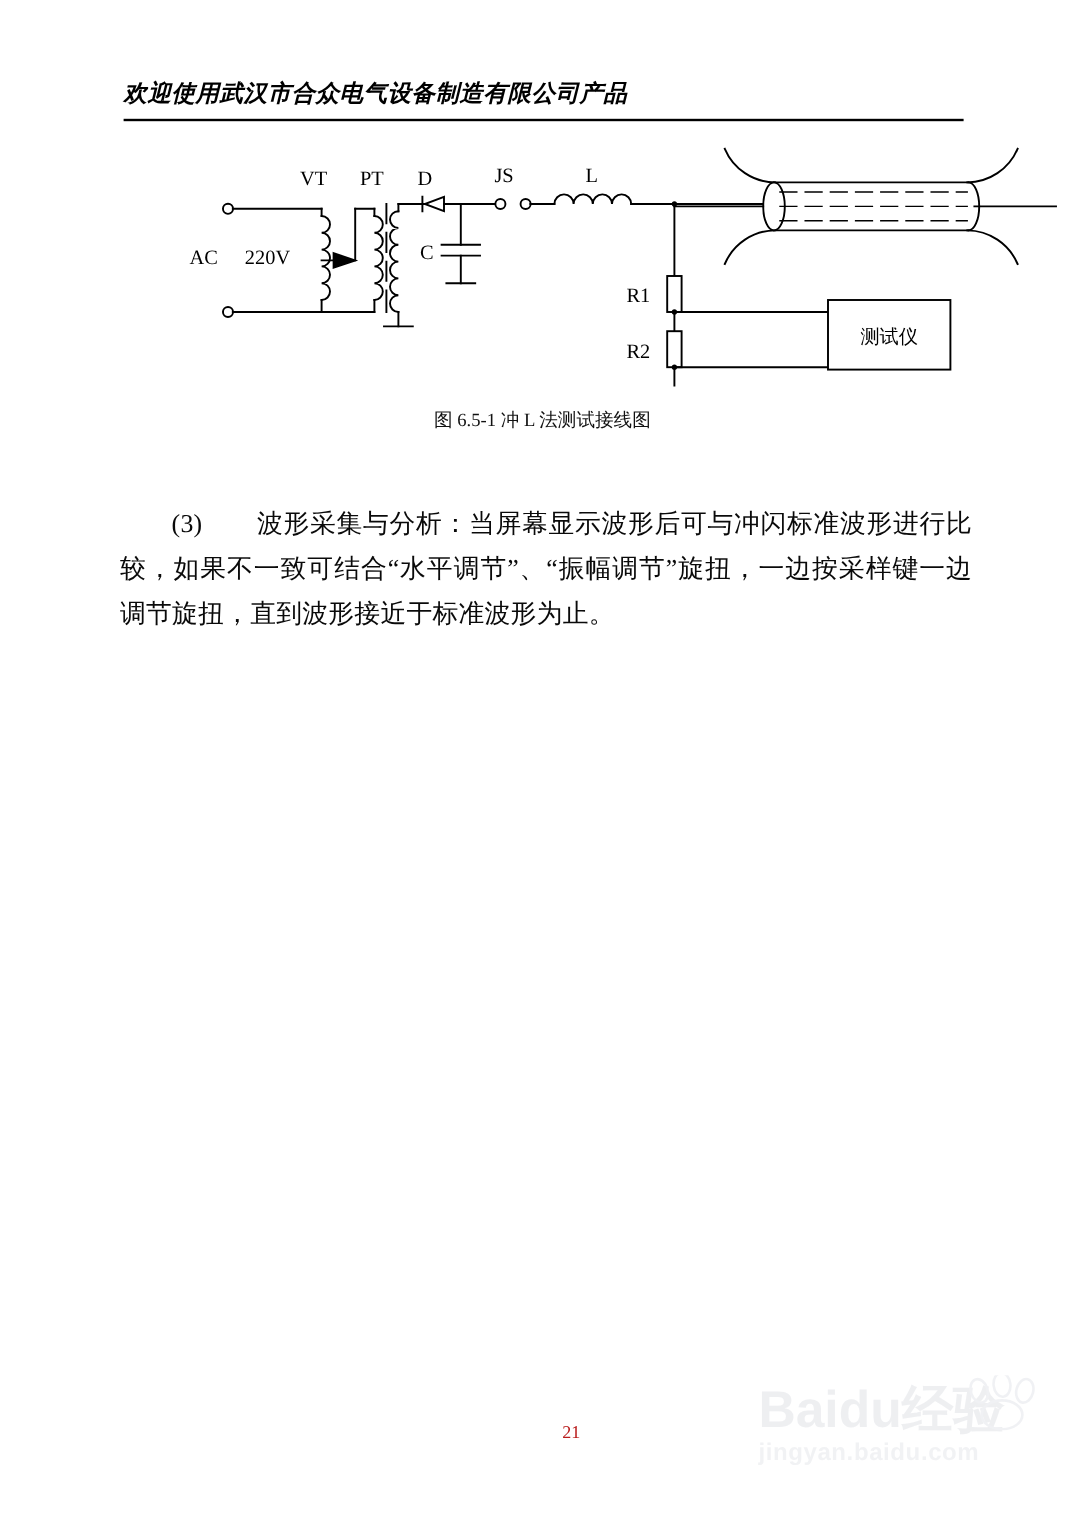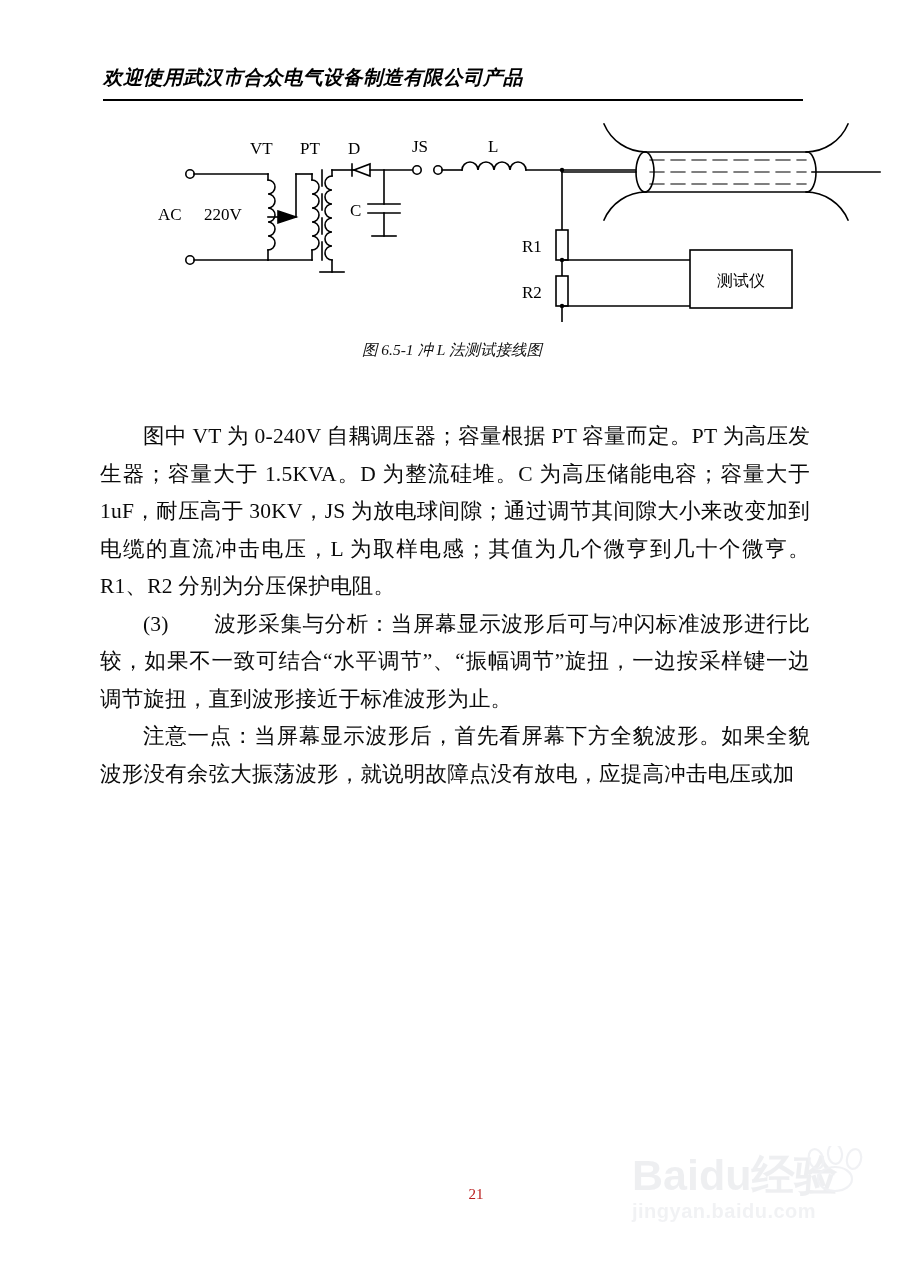--- a/index.html
+++ b/index.html
@@ -30,21 +30,20 @@
 
   
   .figure { position:absolute; left:0px; top:112px; width:904px; height:210px; }
   .figure svg { display:block; }
   .figure-caption {
     position:absolute; left:0; top:340px; width:904px;
     text-align:center;
     font-size:15.5px;
     font-family:"Liberation Serif", serif;
     color:#111;
-    font-style:italic;
   }
 
   
   .body {
     position:absolute; left:100px; top:418px; width:710px;
   }
   .para {
     font-family:"Liberation Serif", serif;
     font-size:21.5px;
     line-height:37.5px;
@@ -211,23 +210,21 @@
         <text x="522" y="140">R1</text>
         <text x="522" y="186">R2</text>
         <text x="741" y="174" text-anchor="middle" font-size="16" font-family="Liberation Serif, serif">测试仪</text>
       </g>
     </svg>
   </div>
 
   <div class="figure-caption">图 6.5-1 冲 L 法测试接线图</div>
 
   <div class="body">
-    <p class="para indent">图中 VT 为 0-240V 自耦调压器；容量根据 PT 容量而定。PT 为高压发生器；容量大于 1.5KVA。D 为整流硅堆。C 为高压储能电容；容量大于 1uF，耐压高于 30KV，JS 为放电球间隙；通过调节其间隙大小来改变加到电缆的直流冲击电压，L 为取样电感；其值为几个微亨到几十个微亨。R1、R2 分别为分压保护电阻。</p>
     <p class="para indent"><span>(3)</span><span class="numgap"></span><span>波形采集与分析：当屏幕显示波形后可与冲闪标准波形进行比较，如果不一致可结合“水平调节”、“振幅调节”旋扭，一边按采样键一边调节旋扭，直到波形接近于标准波形为止。</span></p>
-    <p class="para indent">注意一点：当屏幕显示波形后，首先看屏幕下方全貌波形。如果全貌波形没有余弦大振荡波形，就说明故障点没有放电，应提高冲击电压或加</p>
   </div>
 
   <div class="page-number">21</div>
 
   <div class="watermark">
     <svg class="wm-paw" width="74" height="46" viewBox="0 0 74 46" xmlns="http://www.w3.org/2000/svg">
       <g fill="none" stroke="#d0d3db" stroke-width="2.2">
         <ellipse cx="14" cy="13" rx="7" ry="10" transform="rotate(-18 14 13)"></ellipse>
         <ellipse cx="33" cy="8" rx="7" ry="10" transform="rotate(-6 33 8)"></ellipse>
         <ellipse cx="52" cy="13" rx="7" ry="10" transform="rotate(14 52 13)"></ellipse>

